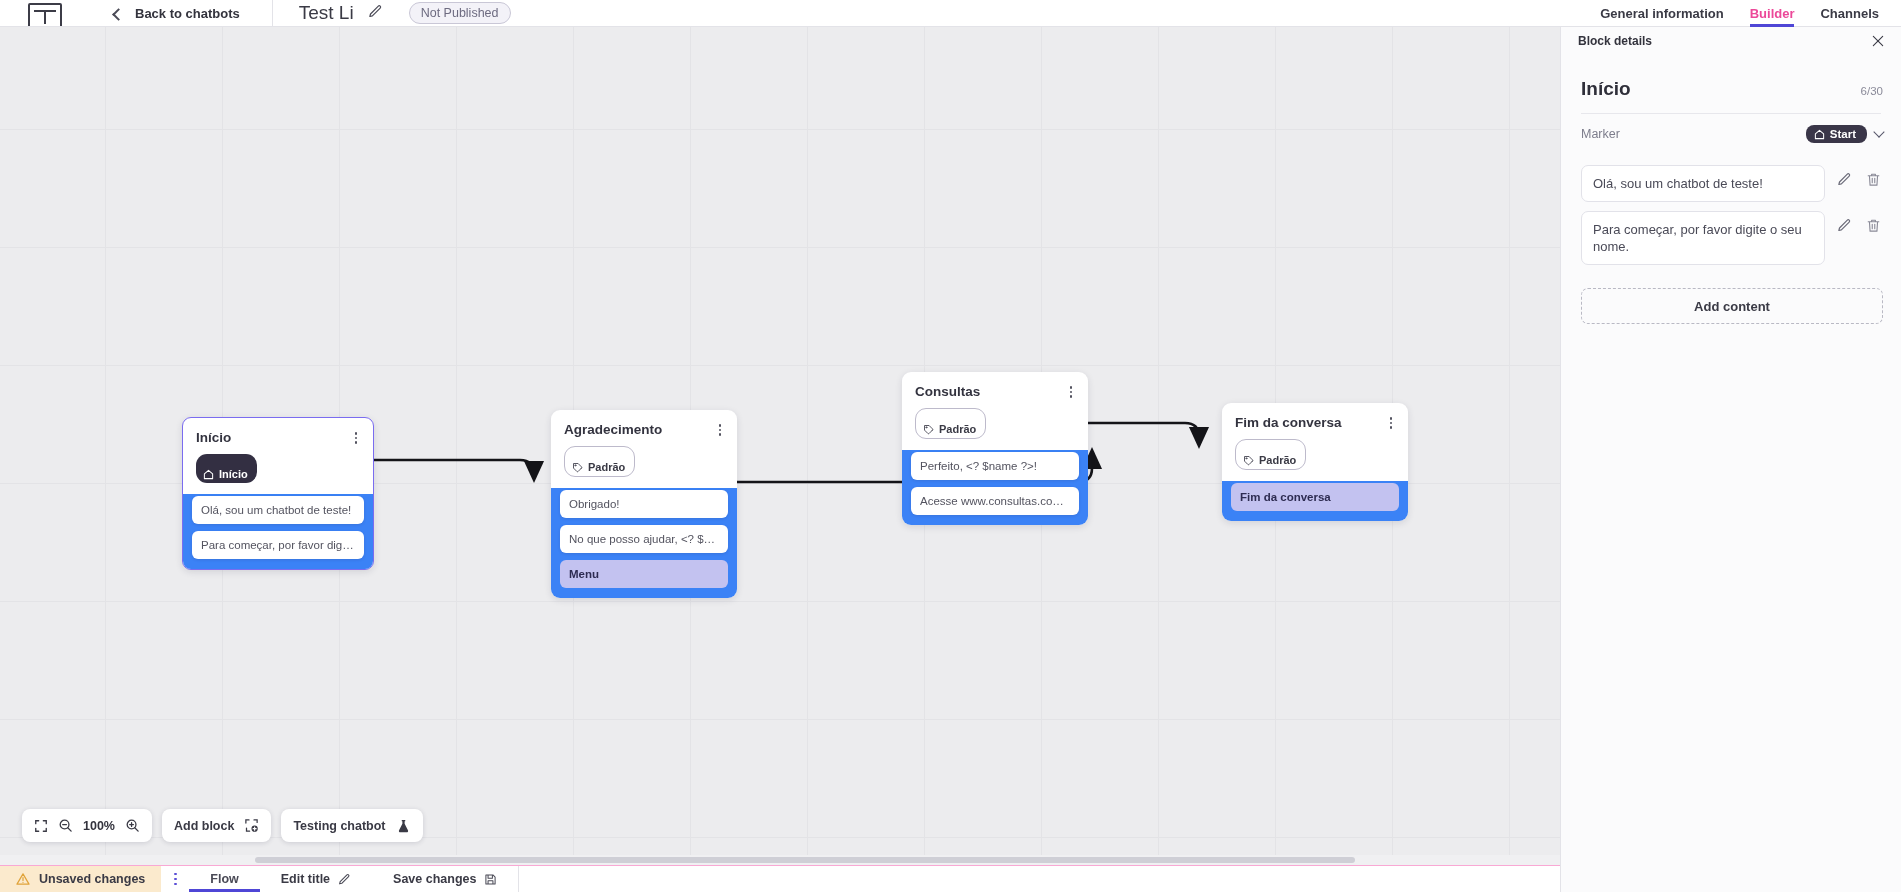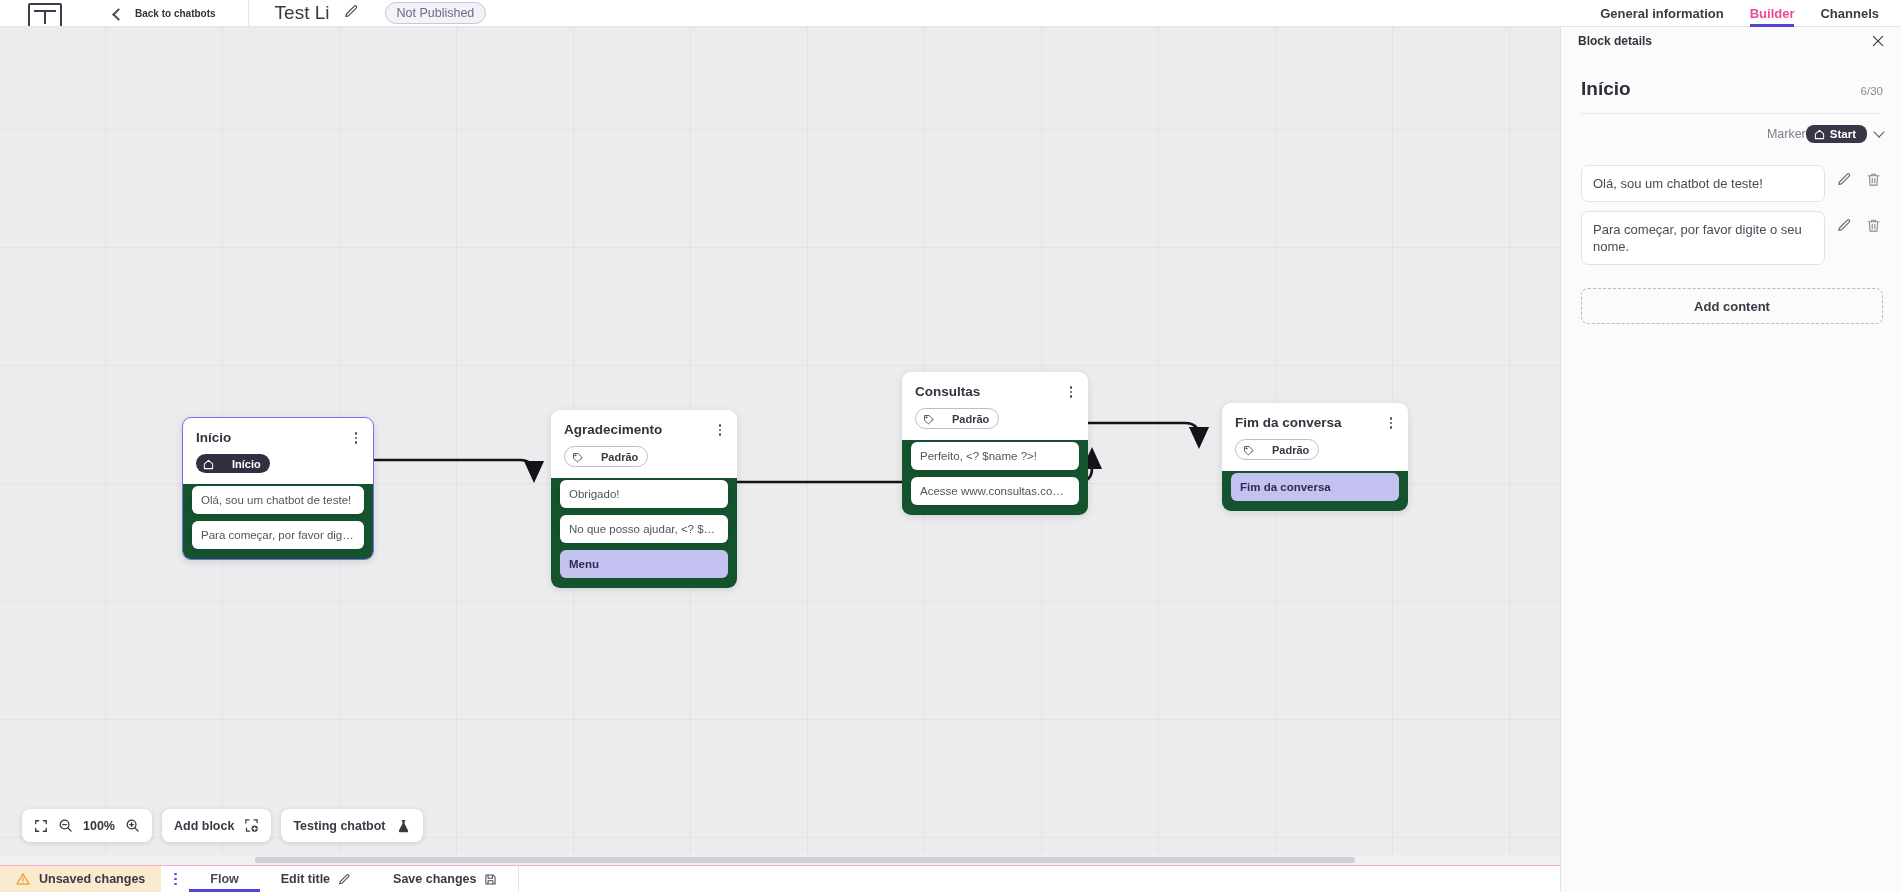--- a/index.html
+++ b/index.html
@@ -31,21 +31,21 @@
   .logo-box::after {
     content: ""; position: absolute; left: 14px; top: 7px; width: 2px; bottom: 3px;
     background: #3c3c47;
   }
   .chev-left {
     margin-left: 52px; width: 9px; height: 9px; flex: none;
     border-left: 2px solid #4a4a56; border-bottom: 2px solid #4a4a56;
     transform: rotate(45deg); margin-top: 2px;
   }
   .back-label {
-    margin-left: 12px; font-size: 10px; font-weight: 700; color: #33333d;
+    margin-left: 12px; font-size: 13px; font-weight: 700; color: #33333d;
     white-space: nowrap;
   }
   .hdr-divider {
     margin-left: 32px; width: 1px; height: 60px; background: #e3e3e8; flex: none;
   }
   .bot-title {
     margin-left: 26px; font-size: 19px; color: #3a3a45; white-space: nowrap;
   }
   .pencil-ico { margin-left: 14px; flex: none; }
   .not-pub {
@@ -90,37 +90,37 @@
     font-size: 13.5px; font-weight: 600; color: #33333f; line-height: 16px;
     padding-right: 20px;
   }
   .kebab {
     position: absolute; right: 10px; top: 12px; width: 14px; height: 16px;
     display: flex; flex-direction: column; align-items: center;
     justify-content: space-between; padding: 2px 0; cursor: pointer;
   }
   .kebab i { width: 2.6px; height: 2.6px; border-radius: 50%; background: #51515e; display:block;}
   .tag {
-    display: inline-flex; align-items: center; gap: 18px; margin: 8px 0 11px 0;
-    font-size: 11px; font-weight: 700; padding: 4px 9px 3px 7px; border-radius: 11px;
+    display: inline-flex; align-items: center; gap: 5px; margin: 8px 0 11px 0;
+    font-size: 11px; font-weight: 700; padding: 14px 9px 3px 7px; border-radius: 11px;
     white-space: nowrap;
   }
   .tag.start { background: #332f42; color: #ffffff; }
   .tag.default { background: #ffffff; color: #3a3a45; border: 1px solid #bdbacb; }
   .block-body { padding: 0 9px 10px 9px; display: flex; flex-direction: column; gap: 7px; }
   .row {
     background: #ffffff; border-radius: 6px; padding: 7px 9px;
     font-size: 11.5px; color: #53535f; line-height: 14px;
     box-shadow: 0 1px 3px rgba(40,38,70,0.14);
     white-space: nowrap; overflow: hidden; text-overflow: ellipsis;
   }
   .row.highlight {
     background: #c3c2f0; color: #2e2c52; font-weight: 700; box-shadow: none;
   }
-  .block-body.tinted { background: #14532d; padding-top: 2px; }
+  .block-body.tinted { background: #3b82f6; padding-top: 2px; }
 
   
   .floatbar { position: absolute; left: 22px; bottom: 23px; display: flex; gap: 10px; }
   .fpanel {
     background: #ffffff; border-radius: 8px; height: 33px;
     box-shadow: 0 1px 5px rgba(40,38,70,0.16);
     display: flex; align-items: center; padding: 0 12px; gap: 10px;
   }
   .fbtn-label { font-size: 12.5px; font-weight: 600; color: #3a3a45; white-space: nowrap; }
   .zoomval { font-size: 12.5px; font-weight: 600; color: #33333d; }
@@ -172,21 +172,21 @@
   }
   .rp-head-title { font-size: 12px; font-weight: 700; color: #33333d; }
   .rp-title-row {
     display: flex; align-items: baseline; justify-content: space-between;
     padding: 24px 18px 0 20px;
   }
   .rp-title { font-size: 19px; font-weight: 700; color: #2f2f3a; }
   .rp-count { font-size: 11.5px; color: #8a8a99; }
   .rp-rule { margin: 13px 20px 0 20px; height: 1px; background: #e7e7ec; }
   .rp-marker-row {
-    display: flex; align-items: center; justify-content: flex-end;
+    display: flex; align-items: center; justify-content: space-between;
     padding: 11px 18px 0 20px;
   }
   .rp-marker-label { font-size: 12.5px; color: #7d7d8c; }
   .marker-pill-wrap { display: flex; align-items: center; gap: 8px; }
   .marker-pill {
     background: #3a3648; color: #fff; border-radius: 8px; padding: 3px 11px 3px 8px;
     font-size: 11.5px; font-weight: 700; display: inline-flex; align-items: center; gap: 5px;
     cursor: pointer;
   }
   .chev-dn { width: 8px; height: 8px; border-right: 1.7px solid #56566a;

